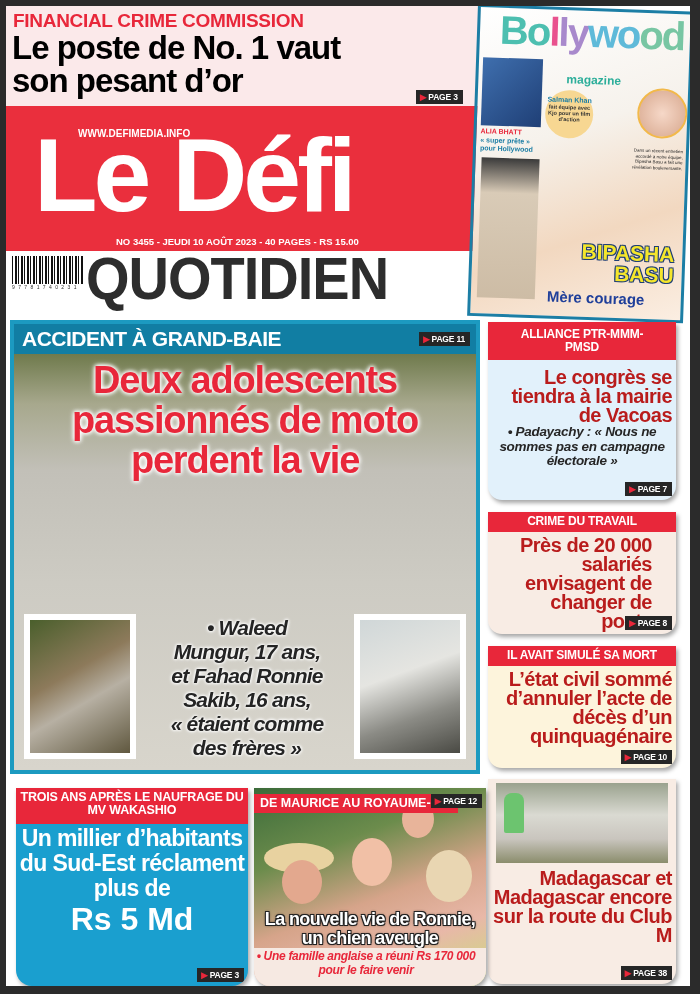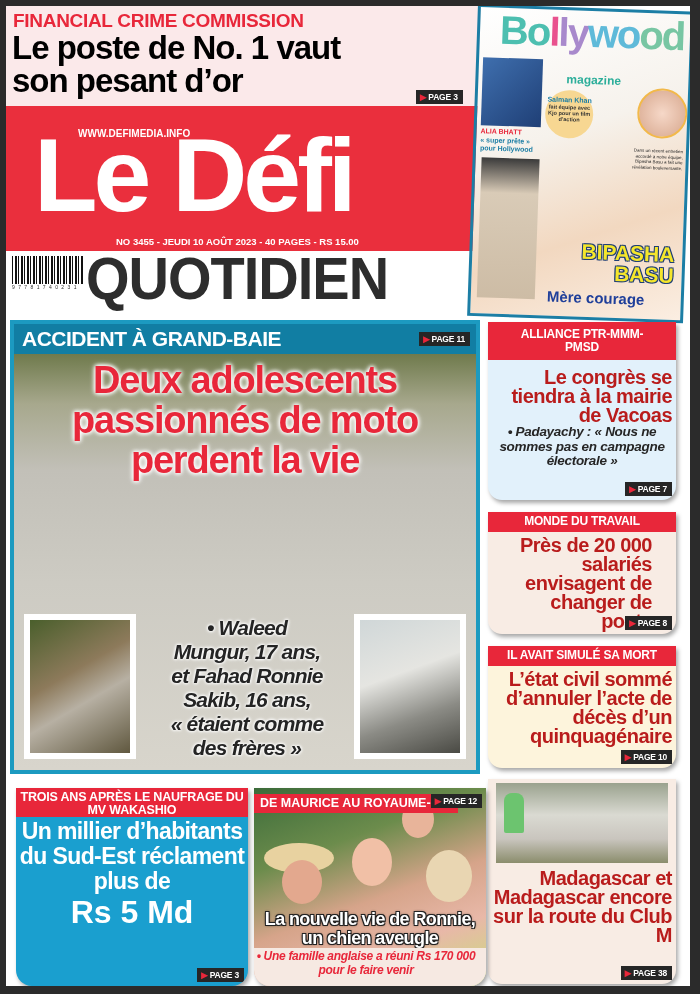--- a/index.html
+++ b/index.html
@@ -154,41 +154,41 @@
   </div>
 
   <div class="side-box box-alliance">
     <div class="side-kicker" style="padding:6px 20px 6px;">ALLIANCE PTR-MMM-PMSD</div>
     <div class="side-body" style="padding-top:8px;">Le congrès se tiendra à la mairie de Vacoas</div>
     <div class="side-deck">• Padayachy : « Nous ne sommes pas en campagne électorale »</div>
     <div class="page-tag"><span class="tri">▶</span><span>PAGE 7</span></div>
   </div>
 
   <div class="side-box box-travail">
-    <div class="side-kicker">MONDE DU TRAVAIL</div>
+    <div class="side-kicker">CRIME DU TRAVAIL</div>
     <div class="side-body" style="padding: 4px 24px 0;">Près de 20 000 salariés envisagent de changer de poste</div>
     <div class="page-tag"><span class="tri">▶</span><span>PAGE 8</span></div>
   </div>
 
   <div class="side-box box-mort">
     <div class="side-kicker">IL AVAIT SIMULÉ SA MORT</div>
     <div class="side-body">L’état civil sommé d’annuler l’acte de décès d’un quinquagénaire</div>
     <div class="page-tag"><span class="tri">▶</span><span>PAGE 10</span></div>
   </div>
 
   <div class="side-box box-jeux">
     <div class="jeux-photo">
         <div class="keeper"></div>
       </div>
     <div class="side-body" style="padding-top:6px;">Madagascar et Madagascar encore sur la route du Club M</div>
     <div class="page-tag"><span class="tri">▶</span><span>PAGE 38</span></div>
   </div>
 
   <div class="box-wakashio">
-    <div class="side-kicker" style="padding: 3px 4px 0;">TROIS ANS APRÈS LE NAUFRAGE DU MV WAKASHIO</div>
+    <div class="side-kicker" style="padding: 3px 4px 7px;">TROIS ANS APRÈS LE NAUFRAGE DU MV WAKASHIO</div>
     <div class="wak-title">Un millier d’habitants du Sud-Est réclament plus de</div>
     <div class="wak-big">Rs 5 Md</div>
     <div class="page-tag"><span class="tri">▶</span><span>PAGE 3</span></div>
   </div>
 
   <div class="box-ronnie">
     <div class="face" style="left:10px; top:55px; width:70px; height:30px; background:#e8d2a0;"></div>
     <div class="face" style="left:28px; top:72px; width:40px; height:44px; background:#e3a88e;"></div>
     <div class="face" style="left:98px; top:50px; width:40px; height:48px; background:#f1c0a6;"></div>
     <div class="face" style="left:148px; top:12px; width:32px; height:38px; background:#e8b49a;"></div>

